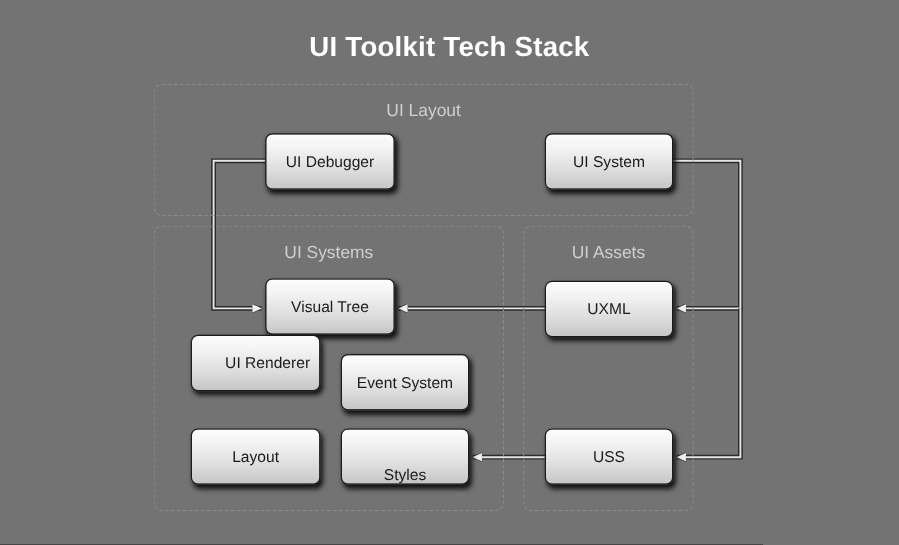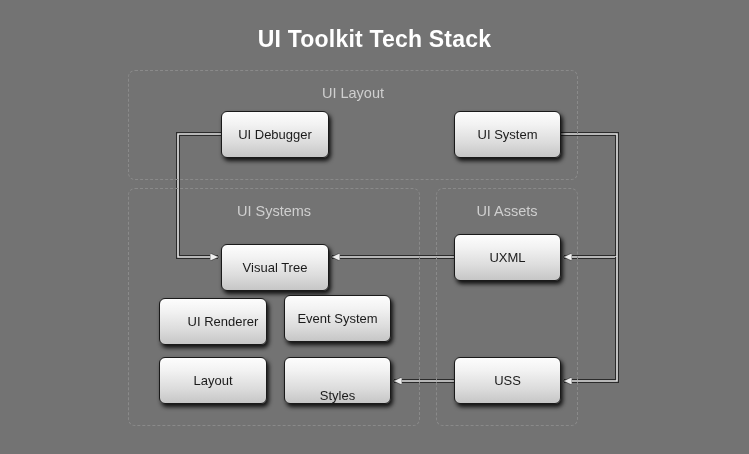--- a/index.html
+++ b/index.html
@@ -107,24 +107,24 @@
         <div class="group-label">UI Assets</div>
       </div>
     </div>
   <div id="node-layer">
       <div class="node" style="left: 221px; top: 111px; width: 108px; height: 47px; justify-content: center;">
         <span>UI Debugger</span>
       </div>
       <div class="node" style="left: 454px; top: 111px; width: 107px; height: 47px;">
         <span>UI System</span>
       </div>
-      <div class="node" style="left: 221px; top: 244px; width: 108px; height: 47px; align-items: center;">
+      <div class="node" style="left: 221px; top: 232px; width: 108px; height: 47px; align-items: center;">
         <span>Visual Tree</span>
       </div>
-      <div class="node" style="left: 159px; top: 298px; width: 108px; height: 47px; padding-left: 20px;">
+      <div class="node" style="left: 159px; top: 279px; width: 108px; height: 47px; padding-left: 20px;">
         <span>UI Renderer</span>
       </div>
       <div class="node" style="left: 284px; top: 295px; width: 107px; height: 47px; text-align: right;">
         <span>Event System</span>
       </div>
       <div class="node" style="left: 159px; top: 357px; width: 108px; height: 47px;">
         <span>Layout</span>
       </div>
       <div class="node" style="left: 284px; top: 357px; width: 107px; height: 47px; align-items: flex-end;">
         <span>Styles</span>

